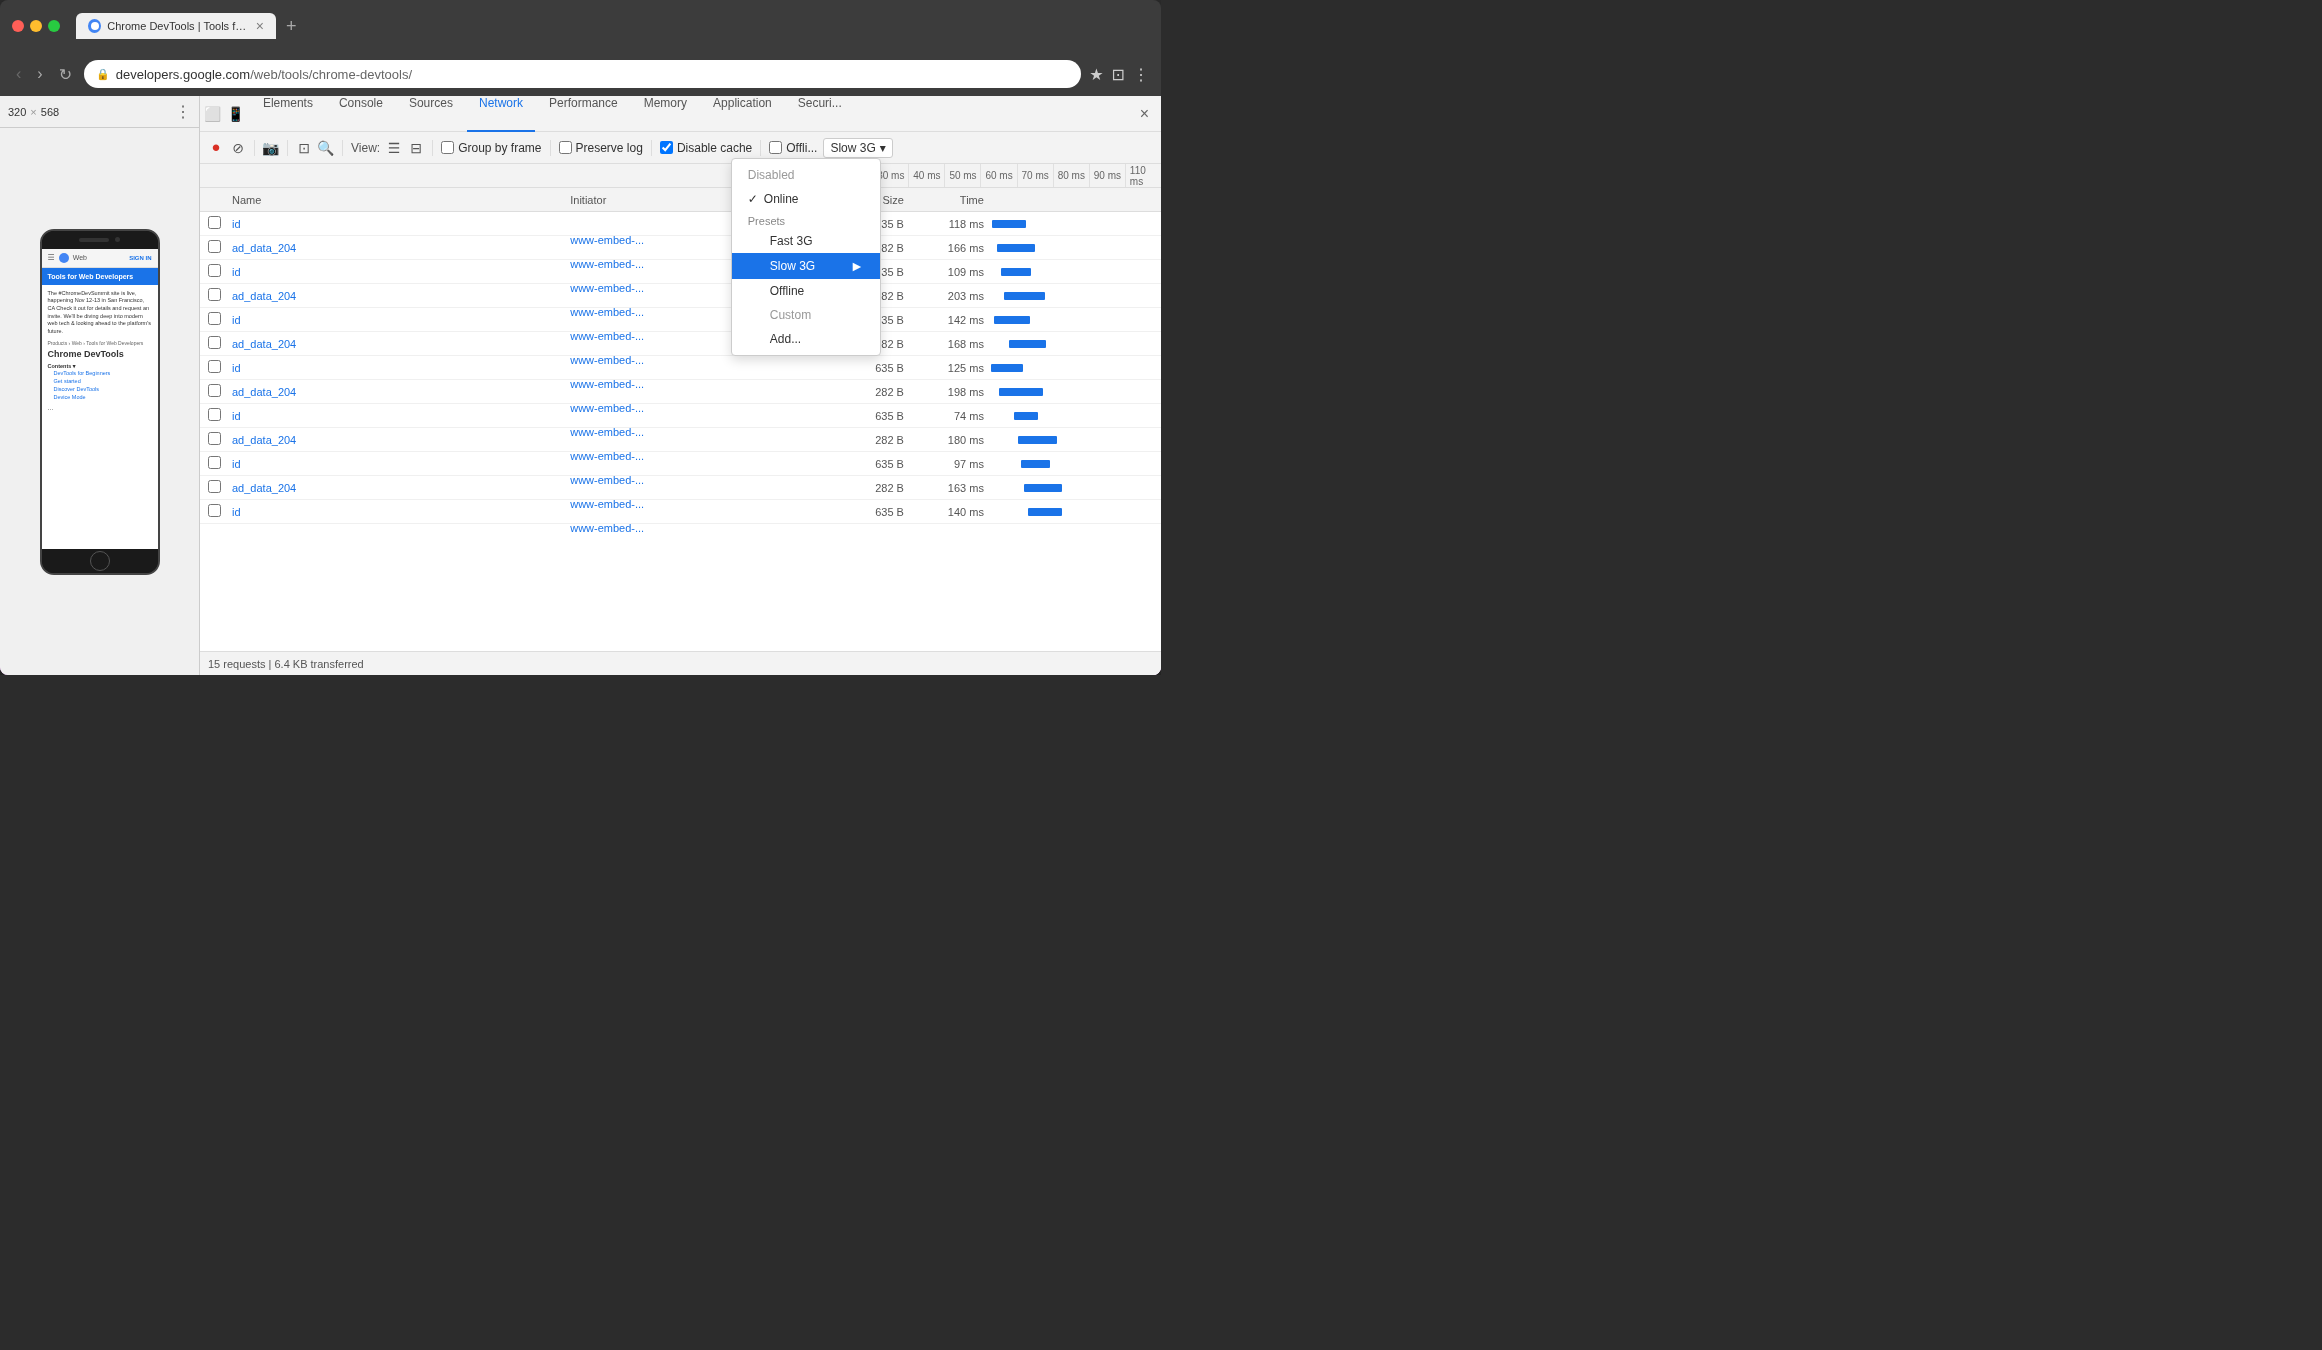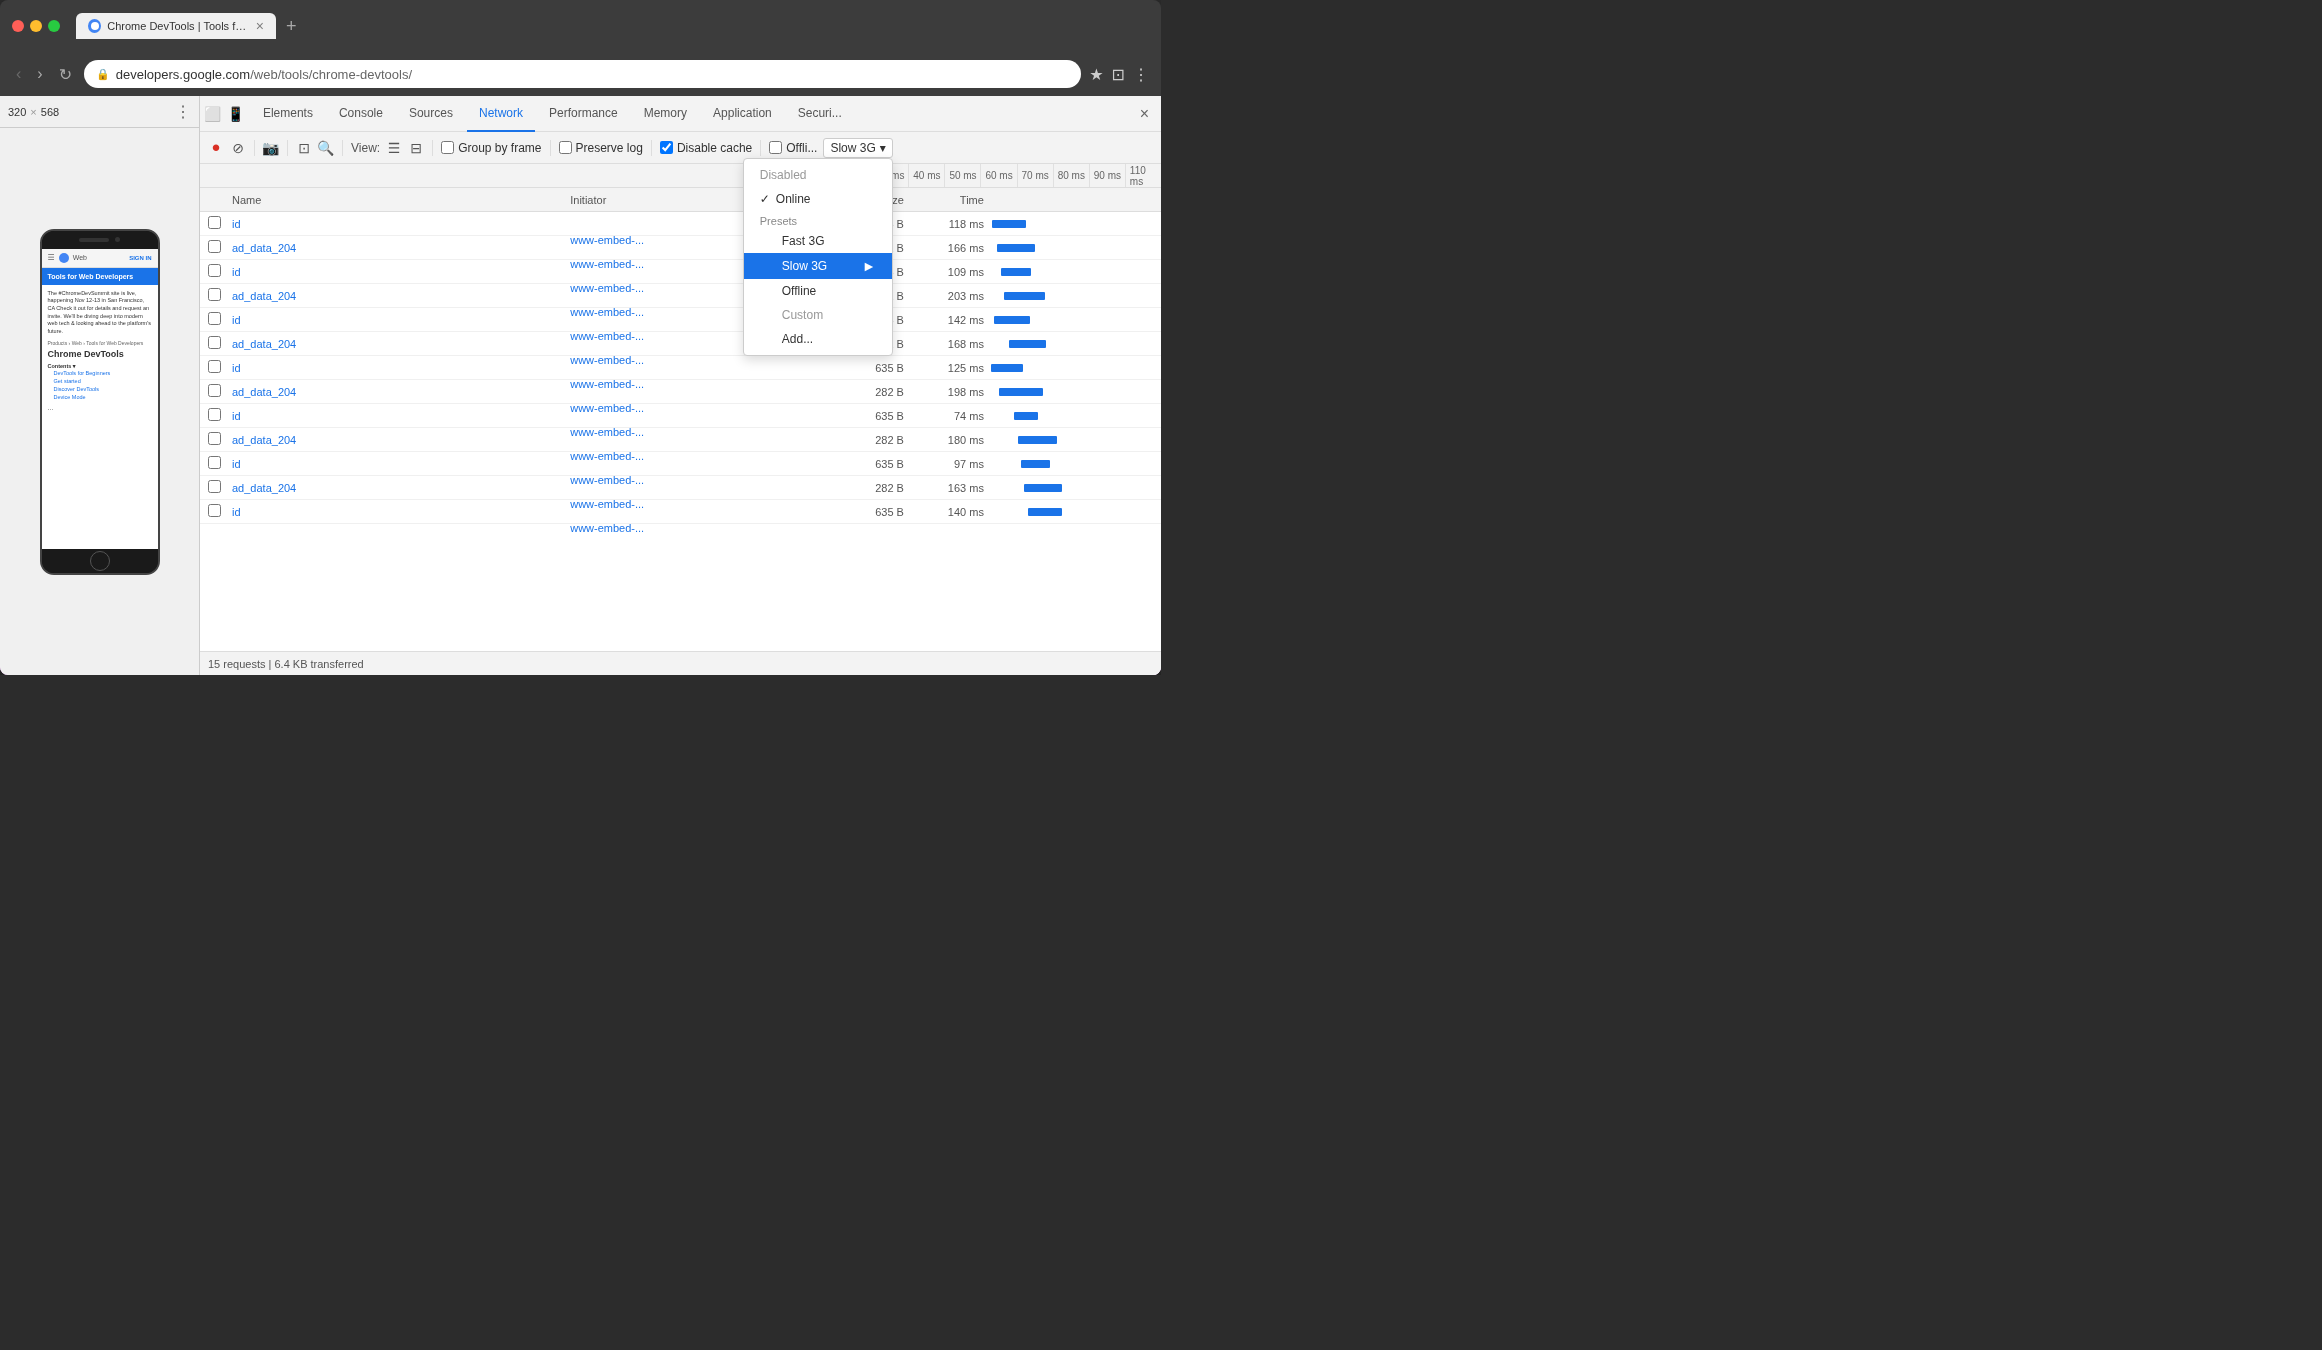--- a/index.html
+++ b/index.html
@@ -65,40 +65,40 @@
     .phone-h2 { font-size: 9px; font-weight: bold; color: #333; margin-bottom: 4px; }
     .phone-contents-label { font-size: 5.5px; color: #333; font-weight: bold; display: flex; align-items: center; gap: 1px; }
     .phone-content-item { font-size: 5.5px; color: #1a73e8; padding: 1px 0 1px 6px; }
     .phone-dots { font-size: 7px; color: #666; margin-top: 3px; }
     .phone-bottom { height: 24px; background: #1a1a1a; display: flex; align-items: center; justify-content: center; }
     .phone-home-btn { width: 20px; height: 20px; border-radius: 50%; border: 1px solid #555; }
 
     
     .devtools { flex: 1; display: flex; flex-direction: column; background: white; overflow: hidden; position: relative; }
     .devtools-tabs { display: flex; align-items: center; border-bottom: 1px solid #ddd; background: #f3f3f3; height: 36px; padding: 0 4px; gap: 2px; }
-    .devtools-tab { padding: 0 12px; height: 36px; display: flex; align-items: center; font-size: 12px; color: #555; cursor: pointer; border-bottom: 2px solid transparent; white-space: nowrap; }
+    .devtools-tab { padding: 0 12px; height: 36px; display: flex; font-size: 12px; color: #555; cursor: pointer; border-bottom: 2px solid transparent; white-space: nowrap; }
     .devtools-tab.active { color: #1a73e8; border-bottom-color: #1a73e8; }
     .devtools-tab-icon { font-size: 14px; margin-right: 4px; cursor: pointer; }
     .devtools-close { margin-left: auto; font-size: 16px; color: #666; cursor: pointer; padding: 4px 8px; }
 
     
     .network-toolbar { display: flex; align-items: center; border-bottom: 1px solid #ddd; height: 32px; padding: 0 8px; gap: 6px; background: #f3f3f3; }
     .toolbar-btn { width: 16px; height: 16px; display: flex; align-items: center; justify-content: center; cursor: pointer; border-radius: 2px; color: #555; font-size: 14px; }
     .toolbar-btn.record { color: #d93025; }
     .toolbar-separator { width: 1px; height: 16px; background: #ddd; margin: 0 2px; }
     .toolbar-label { font-size: 12px; color: #555; }
     .toolbar-checkbox { display: flex; align-items: center; gap: 4px; font-size: 12px; color: #333; }
     .toolbar-checkbox input { margin: 0; }
 
     
     .throttle-dropdown { position: relative; display: inline-flex; align-items: flex-end; }
     .throttle-btn { font-size: 12px; color: #333; cursor: pointer; padding: 2px 6px; background: white; border: 1px solid #ccc; border-radius: 3px; display: flex; align-items: center; gap: 4px; }
 
     
-    .throttle-popup { position: absolute; right: 0; top: 100%; background: white; border: 1px solid #ccc; box-shadow: 0 4px 12px rgba(0,0,0,0.15); border-radius: 4px; min-width: 150px; z-index: 100; padding: 4px 0; }
+    .throttle-popup { position: absolute; right: 12px; top: 100%; background: white; border: 1px solid #ccc; box-shadow: 0 4px 12px rgba(0,0,0,0.15); border-radius: 4px; min-width: 150px; z-index: 100; padding: 4px 0; }
     .throttle-item { padding: 5px 16px; font-size: 12px; color: #333; cursor: pointer; display: flex; align-items: center; gap: 6px; white-space: nowrap; }
     .throttle-item.selected-item { background: #1a73e8; color: white; }
     .throttle-item.disabled-text { color: #999; cursor: default; }
     .throttle-item.section-header { color: #888; font-size: 11px; padding: 4px 16px 2px; cursor: default; }
     .check-mark { font-size: 12px; }
     .cursor-arrow { font-size: 14px; }
 
     
     .timeline-bar { display: flex; border-bottom: 1px solid #ddd; background: #f3f3f3; height: 24px; padding-left: 600px; }
     .timeline-mark { flex: 1; font-size: 10px; color: #666; padding-left: 4px; border-left: 1px solid #e0e0e0; display: flex; align-items: center; }

